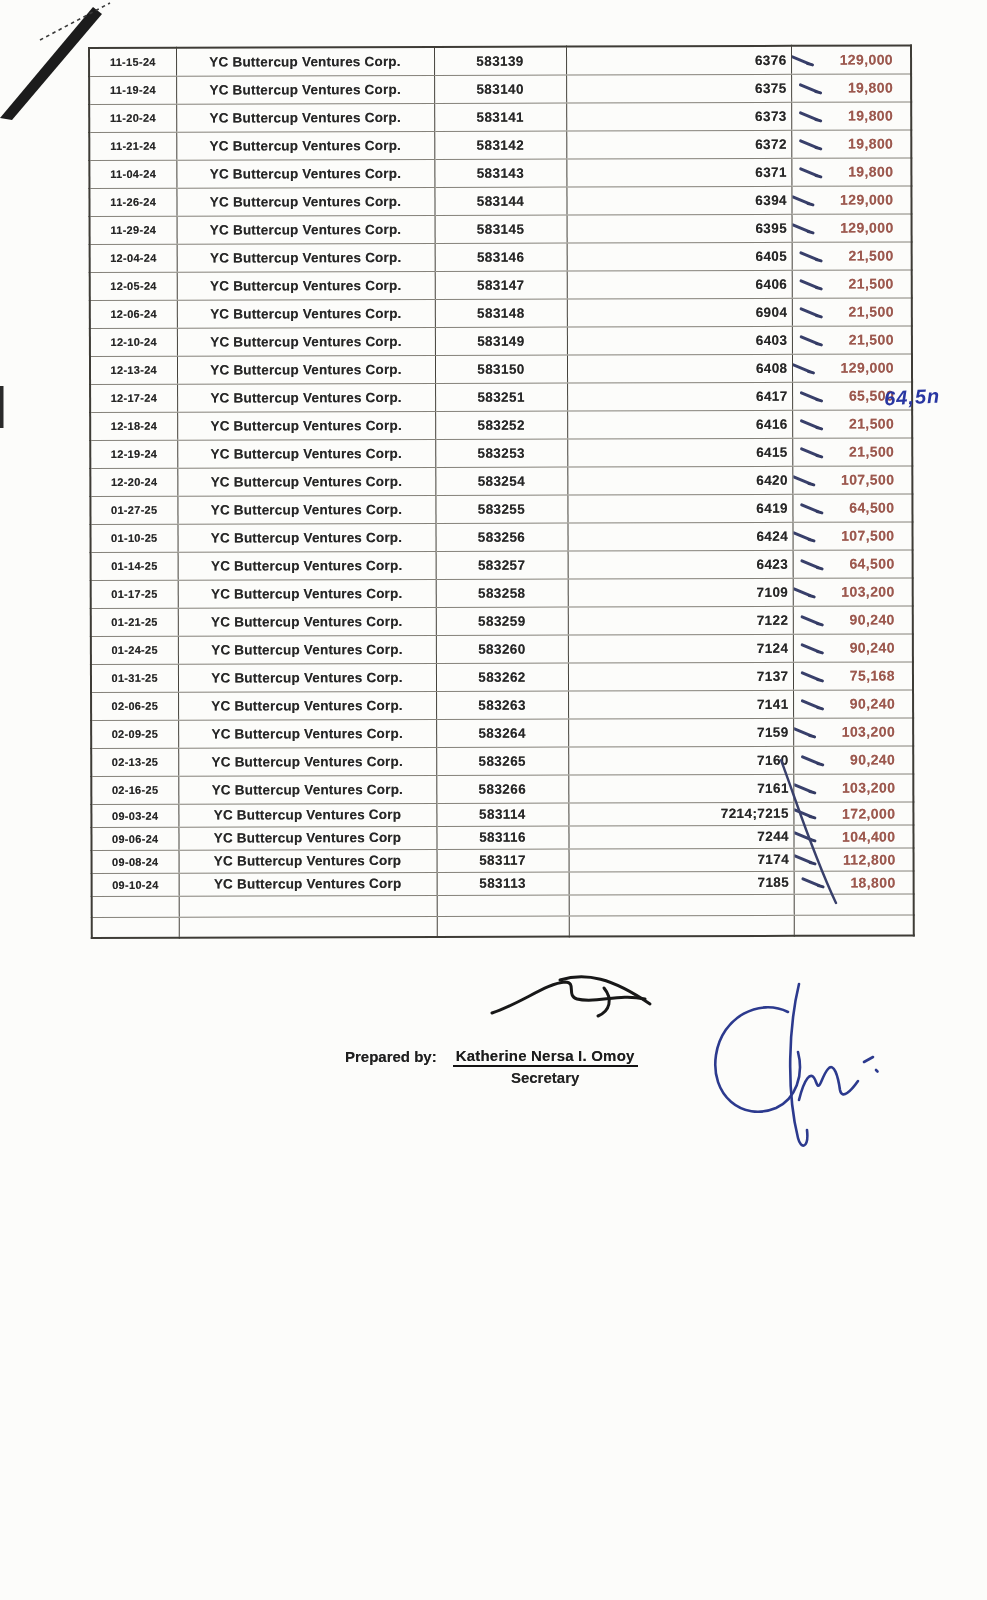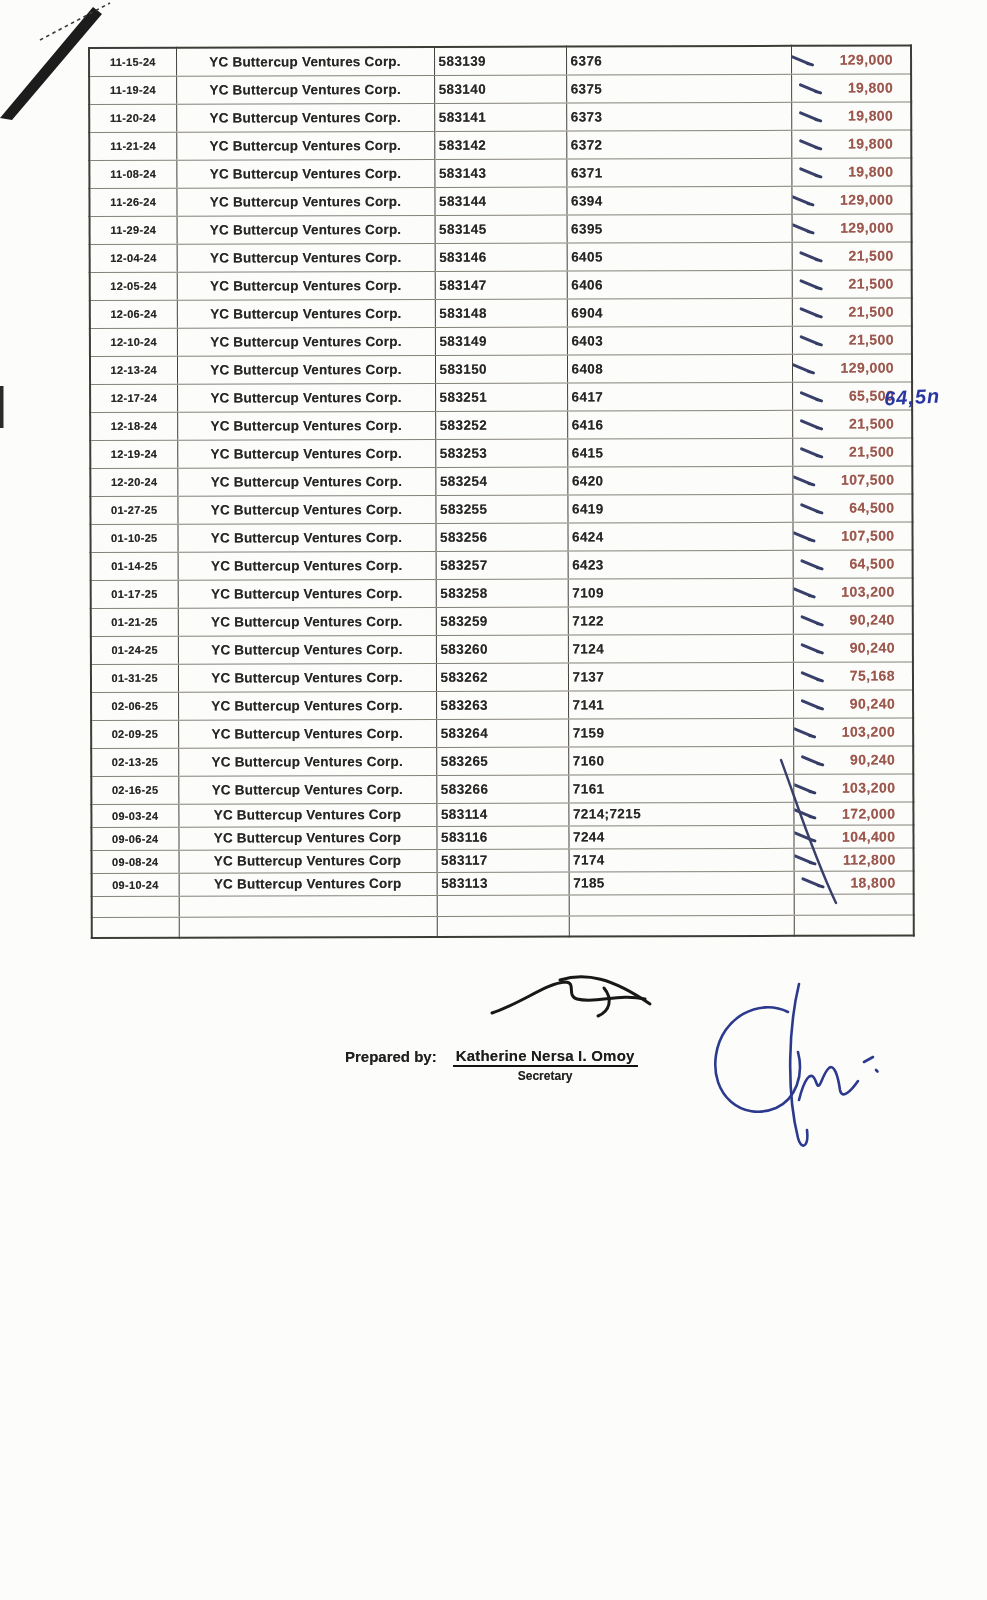--- a/index.html
+++ b/index.html
@@ -26,22 +26,22 @@
     padding:0 4px;overflow:hidden;white-space:nowrap;
     color:#262626;font-weight:bold;
     text-shadow:0 0 0.5px rgba(40,40,40,.55);
   }
   table.ledger td:first-child{border-left:none;}
   tr.r-main{height:28px;}
   tr.r-short{height:23px;}
   tr.r-empty{height:21px;}
   td.c-date{font-size:11px;text-align:center;letter-spacing:.3px;}
   td.c-payee{font-size:13.5px;text-align:center;letter-spacing:.2px;margin-left:46px;}
-  td.c-check{font-size:13.5px;text-align:left;letter-spacing:.4px;}
-  td.c-vouch{font-size:13.5px;text-align:left;letter-spacing:.4px;}
+  td.c-check{font-size:13.5px;text-align:center;letter-spacing:.4px;}
+  td.c-vouch{font-size:13.5px;text-align:right;letter-spacing:.4px;}
   td.c-amt{font-size:14px;}
   .amt-inner{
     display:flex;align-items:center;justify-content:flex-end;
     gap:19px;padding-right:13px;
   }
   .amt-val{
     color:#9c584e;letter-spacing:.4px;
     text-shadow:0 0 0.5px rgba(156,88,78,.6);
   }
   
@@ -66,21 +66,21 @@
   
   .prepared{position:absolute;left:345px;top:1046px;display:flex;align-items:flex-start;gap:16px;}
   .prep-label{font-size:15px;font-weight:bold;color:#1e1e1e;padding-top:2px;
     text-shadow:0 0 .5px rgba(0,0,0,.5);}
   .name-block{text-align:center;}
   .prep-name{
     display:inline-block;font-size:15px;font-weight:bold;color:#1c1c1c;
     border-bottom:2.2px solid #141414;padding:1px 3px 1px;letter-spacing:.2px;
     text-shadow:0 0 .5px rgba(0,0,0,.5);
   }
-  .prep-title{font-size:12px;font-weight:bold;color:#222;margin-top:2px;
+  .prep-title{font-size:15px;font-weight:bold;color:#222;margin-top:2px;
     text-shadow:0 0 .4px rgba(0,0,0,.45);}
 
   
   svg.overlay{position:absolute;left:0;top:0;pointer-events:none;}
 </style>
 </head>
 <body>
 
 <div class="page">
 
@@ -136,21 +136,21 @@
             <td class="c-check">583142</td>
             <td class="c-vouch">6372</td>
             <td class="c-amt">
               <span class="amt-inner">
                 <span class="tick"></span>
                 <span class="amt-val">19,800</span>
               </span>
             </td>
           </tr>
           <tr class="r-main">
-            <td class="c-date">11-08-24</td>
+            <td class="c-date">11-04-24</td>
             <td class="c-payee">YC Buttercup Ventures Corp.</td>
             <td class="c-check">583143</td>
             <td class="c-vouch">6371</td>
             <td class="c-amt">
               <span class="amt-inner">
                 <span class="tick"></span>
                 <span class="amt-val">19,800</span>
               </span>
             </td>
           </tr>

